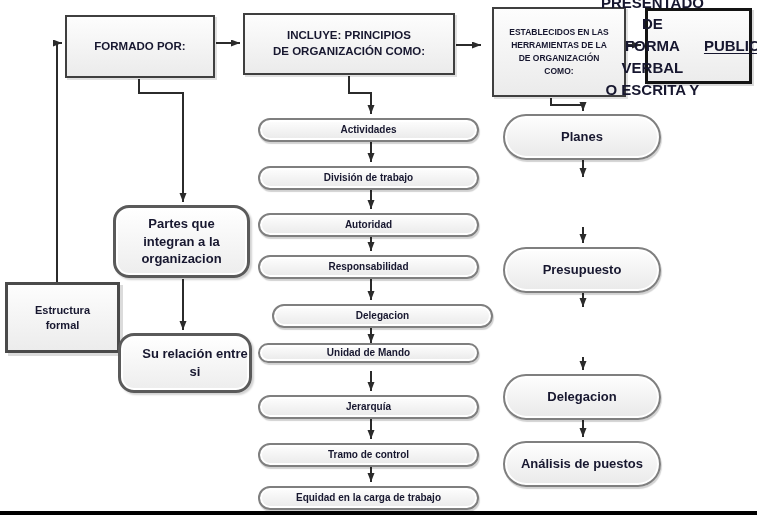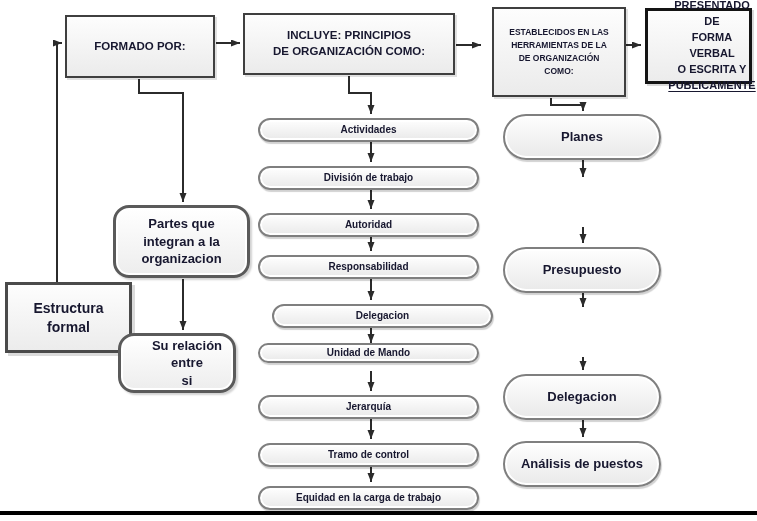--- a/index.html
+++ b/index.html
@@ -101,35 +101,35 @@
   <div class="node rect" style="left:65px; top:15px; width:150px; height:63px; font-size:11.5px;">FORMADO POR:</div>
 
   <div class="node rect" style="left:243px; top:13px; width:212px; height:62px; font-size:11.5px;">INCLUYE: PRINCIPIOS
 DE ORGANIZACIÓN COMO:</div>
 
   <div class="node rect" style="left:492px; top:7px; width:134px; height:90px; font-size:8.5px; line-height:1.55;">ESTABLECIDOS EN LAS
 HERRAMIENTAS DE LA
 DE ORGANIZACIÓN
 COMO:</div>
 
-  <div class="node rect-heavy" style="left:645px; top:8px; width:107px; height:76px; font-size:11px; line-height:1.45; flex-direction:column;padding-left:27px;">
+  <div class="node rect-heavy" style="left:645px; top:8px; width:107px; height:76px; font-size:15px; line-height:1.45; padding-left:27px;">
     <span>PRESENTADO DE
 FORMA VERBAL
 O ESCRITA Y</span>
     <span class="underlined">PUBLICAMENTE</span>
   </div>
 
-  <div class="node rect-left" style="left:5px; top:282px; width:127px; height:71px; font-size:14px;">Estructura
+  <div class="node rect-left" style="left:5px; top:282px; width:115px; height:71px; font-size:11px;">Estructura
 formal</div>
 
   <div class="node rounded" style="left:113px; top:205px; width:137px; height:73px; font-size:13px;">Partes que
 integran a la
 organizacion</div>
 
-  <div class="node rounded" style="left:118px; top:333px; width:118px; height:60px; font-size:13px; border-radius:16px;padding-left:20px;">Su relación entre
+  <div class="node rounded" style="left:118px; top:333px; width:134px; height:60px; font-size:13px; border-radius:16px;padding-left:20px;">Su relación entre
 si</div>
 
   <div class="node pill pill-mid" style="left:258px; top:118px; width:221px; height:24px;">Actividades</div>
   <div class="node pill pill-mid" style="left:258px; top:166px; width:221px; height:24px;">División de trabajo</div>
   <div class="node pill pill-mid" style="left:258px; top:213px; width:221px; height:24px;">Autoridad</div>
   <div class="node pill pill-mid" style="left:258px; top:255px; width:221px; height:24px;">Responsabilidad</div>
   <div class="node pill pill-mid" style="left:272px; top:304px; width:221px; height:24px;">Delegacion</div>
   <div class="node pill pill-mid" style="left:258px; top:343px; width:221px; height:20px;">Unidad de Mando</div>
   <div class="node pill pill-mid" style="left:258px; top:395px; width:221px; height:24px;">Jerarquía</div>
   <div class="node pill pill-mid" style="left:258px; top:443px; width:221px; height:24px;">Tramo de control</div>

